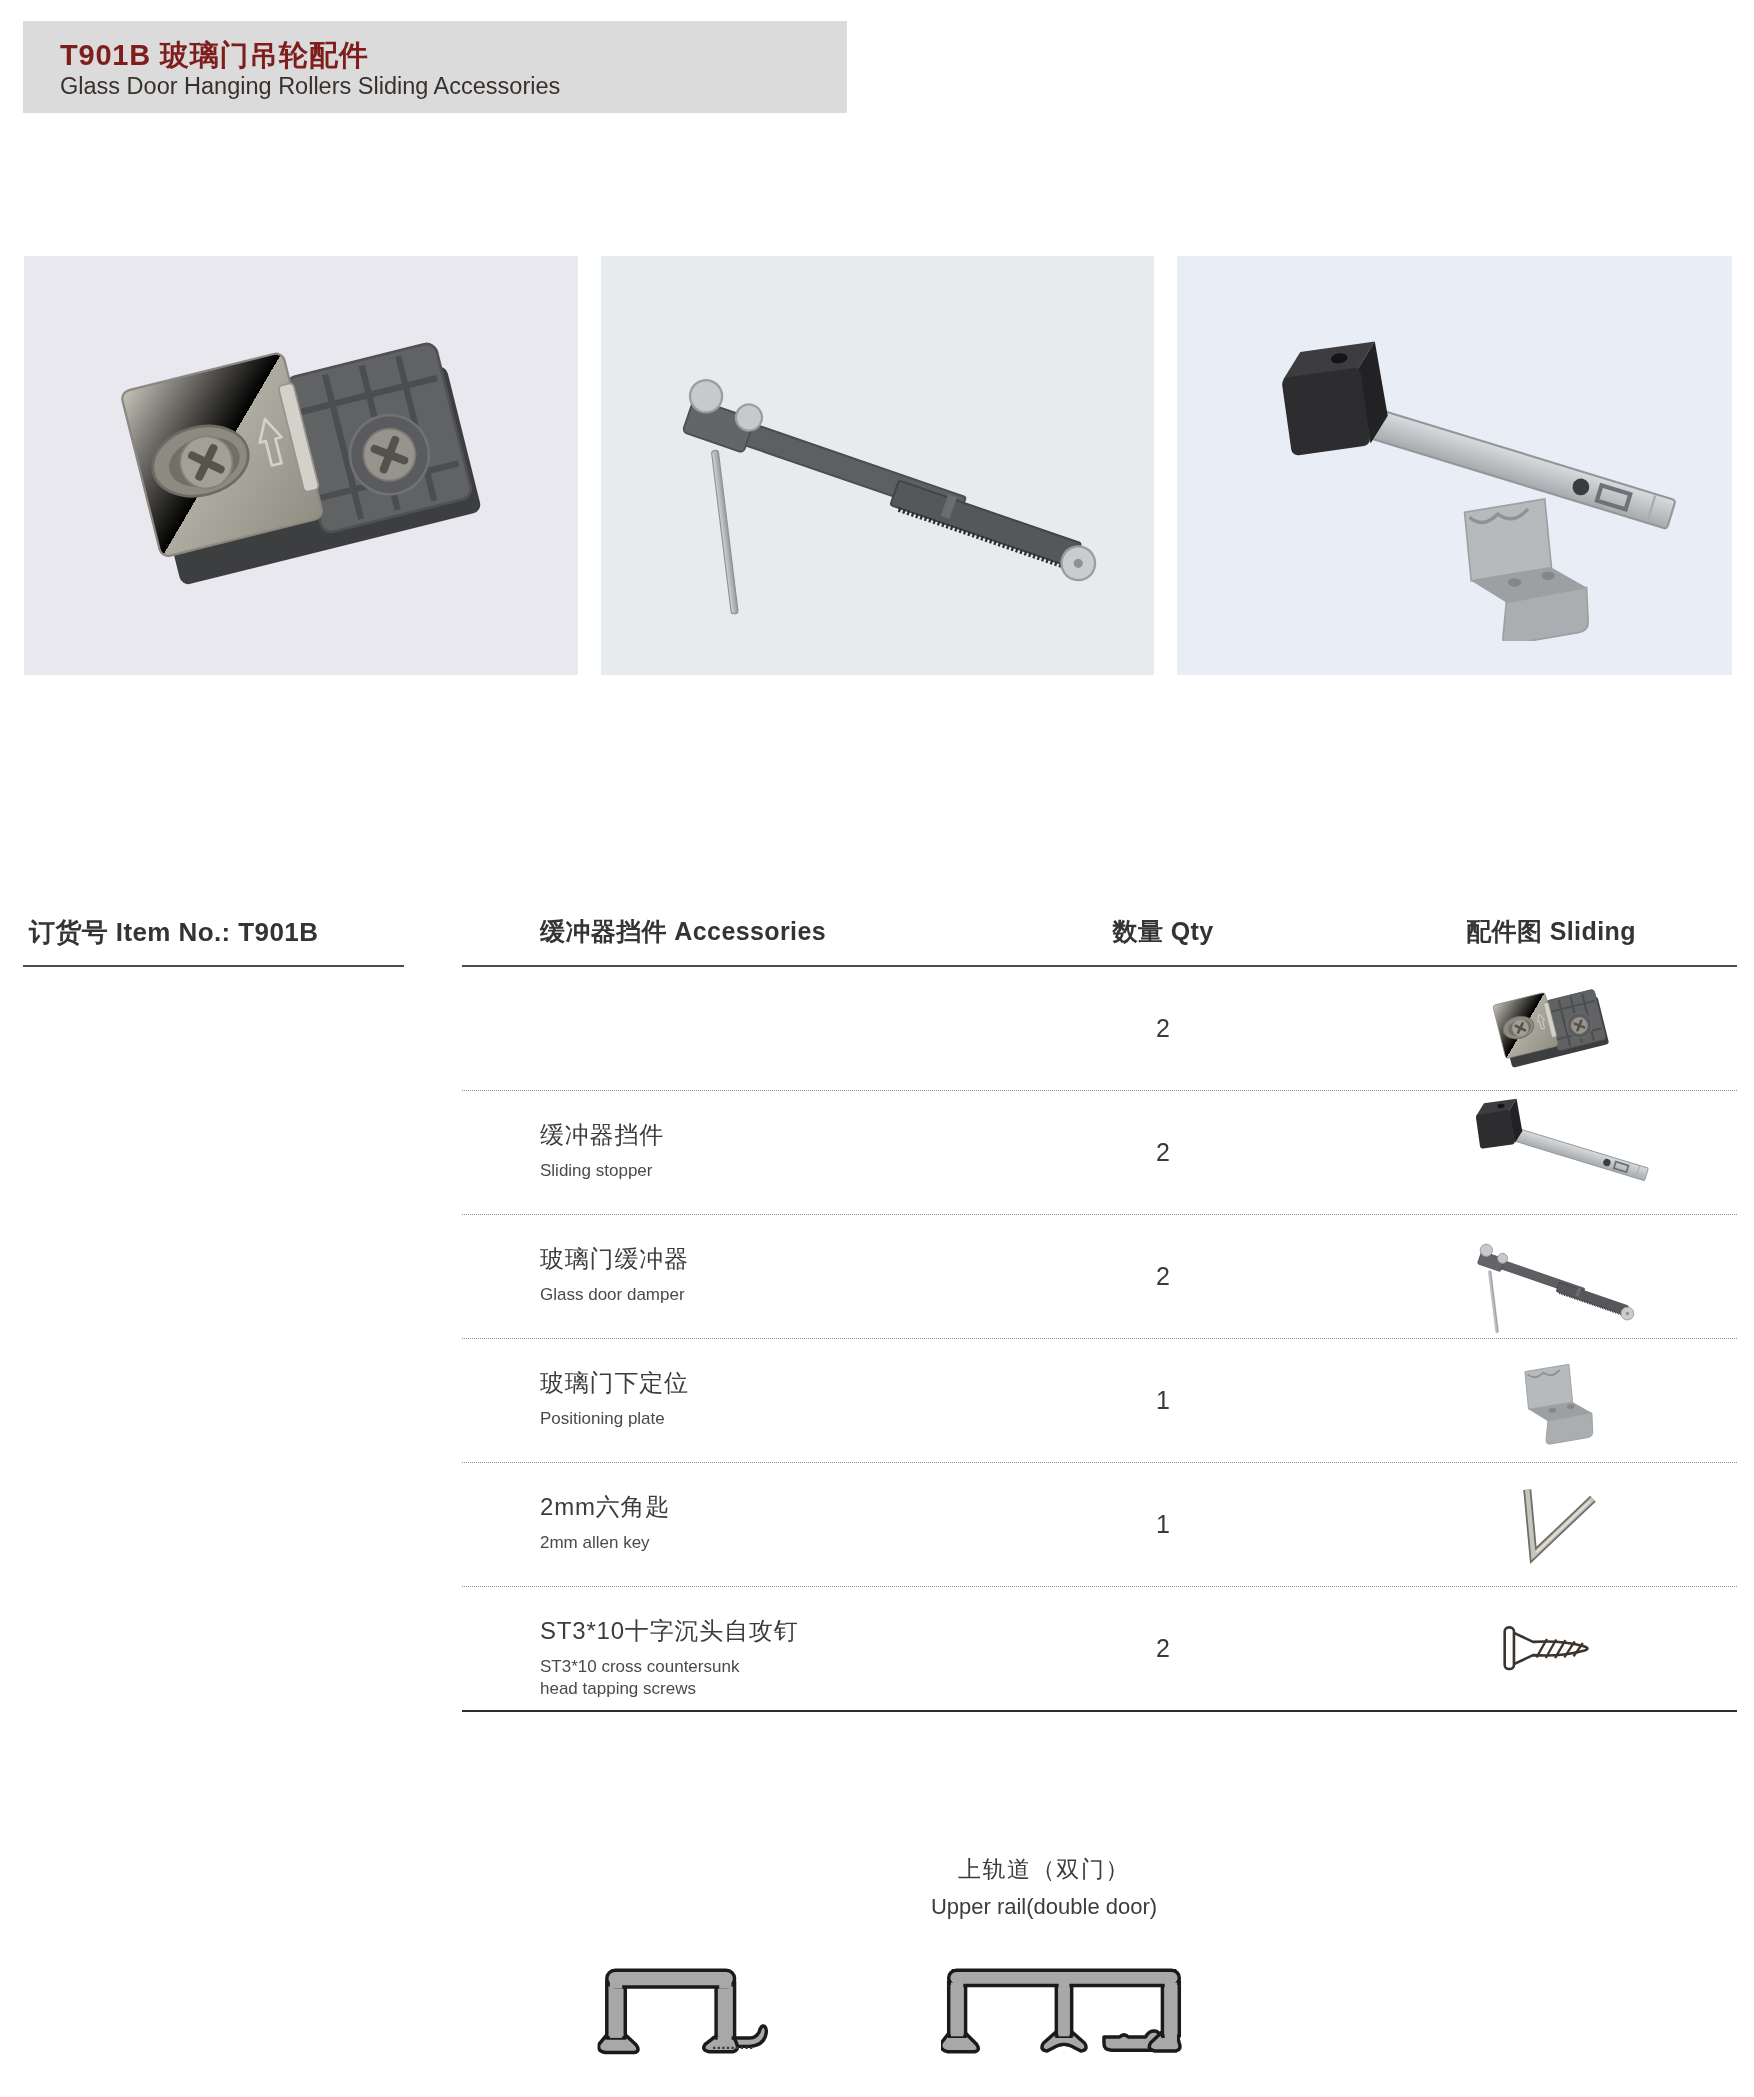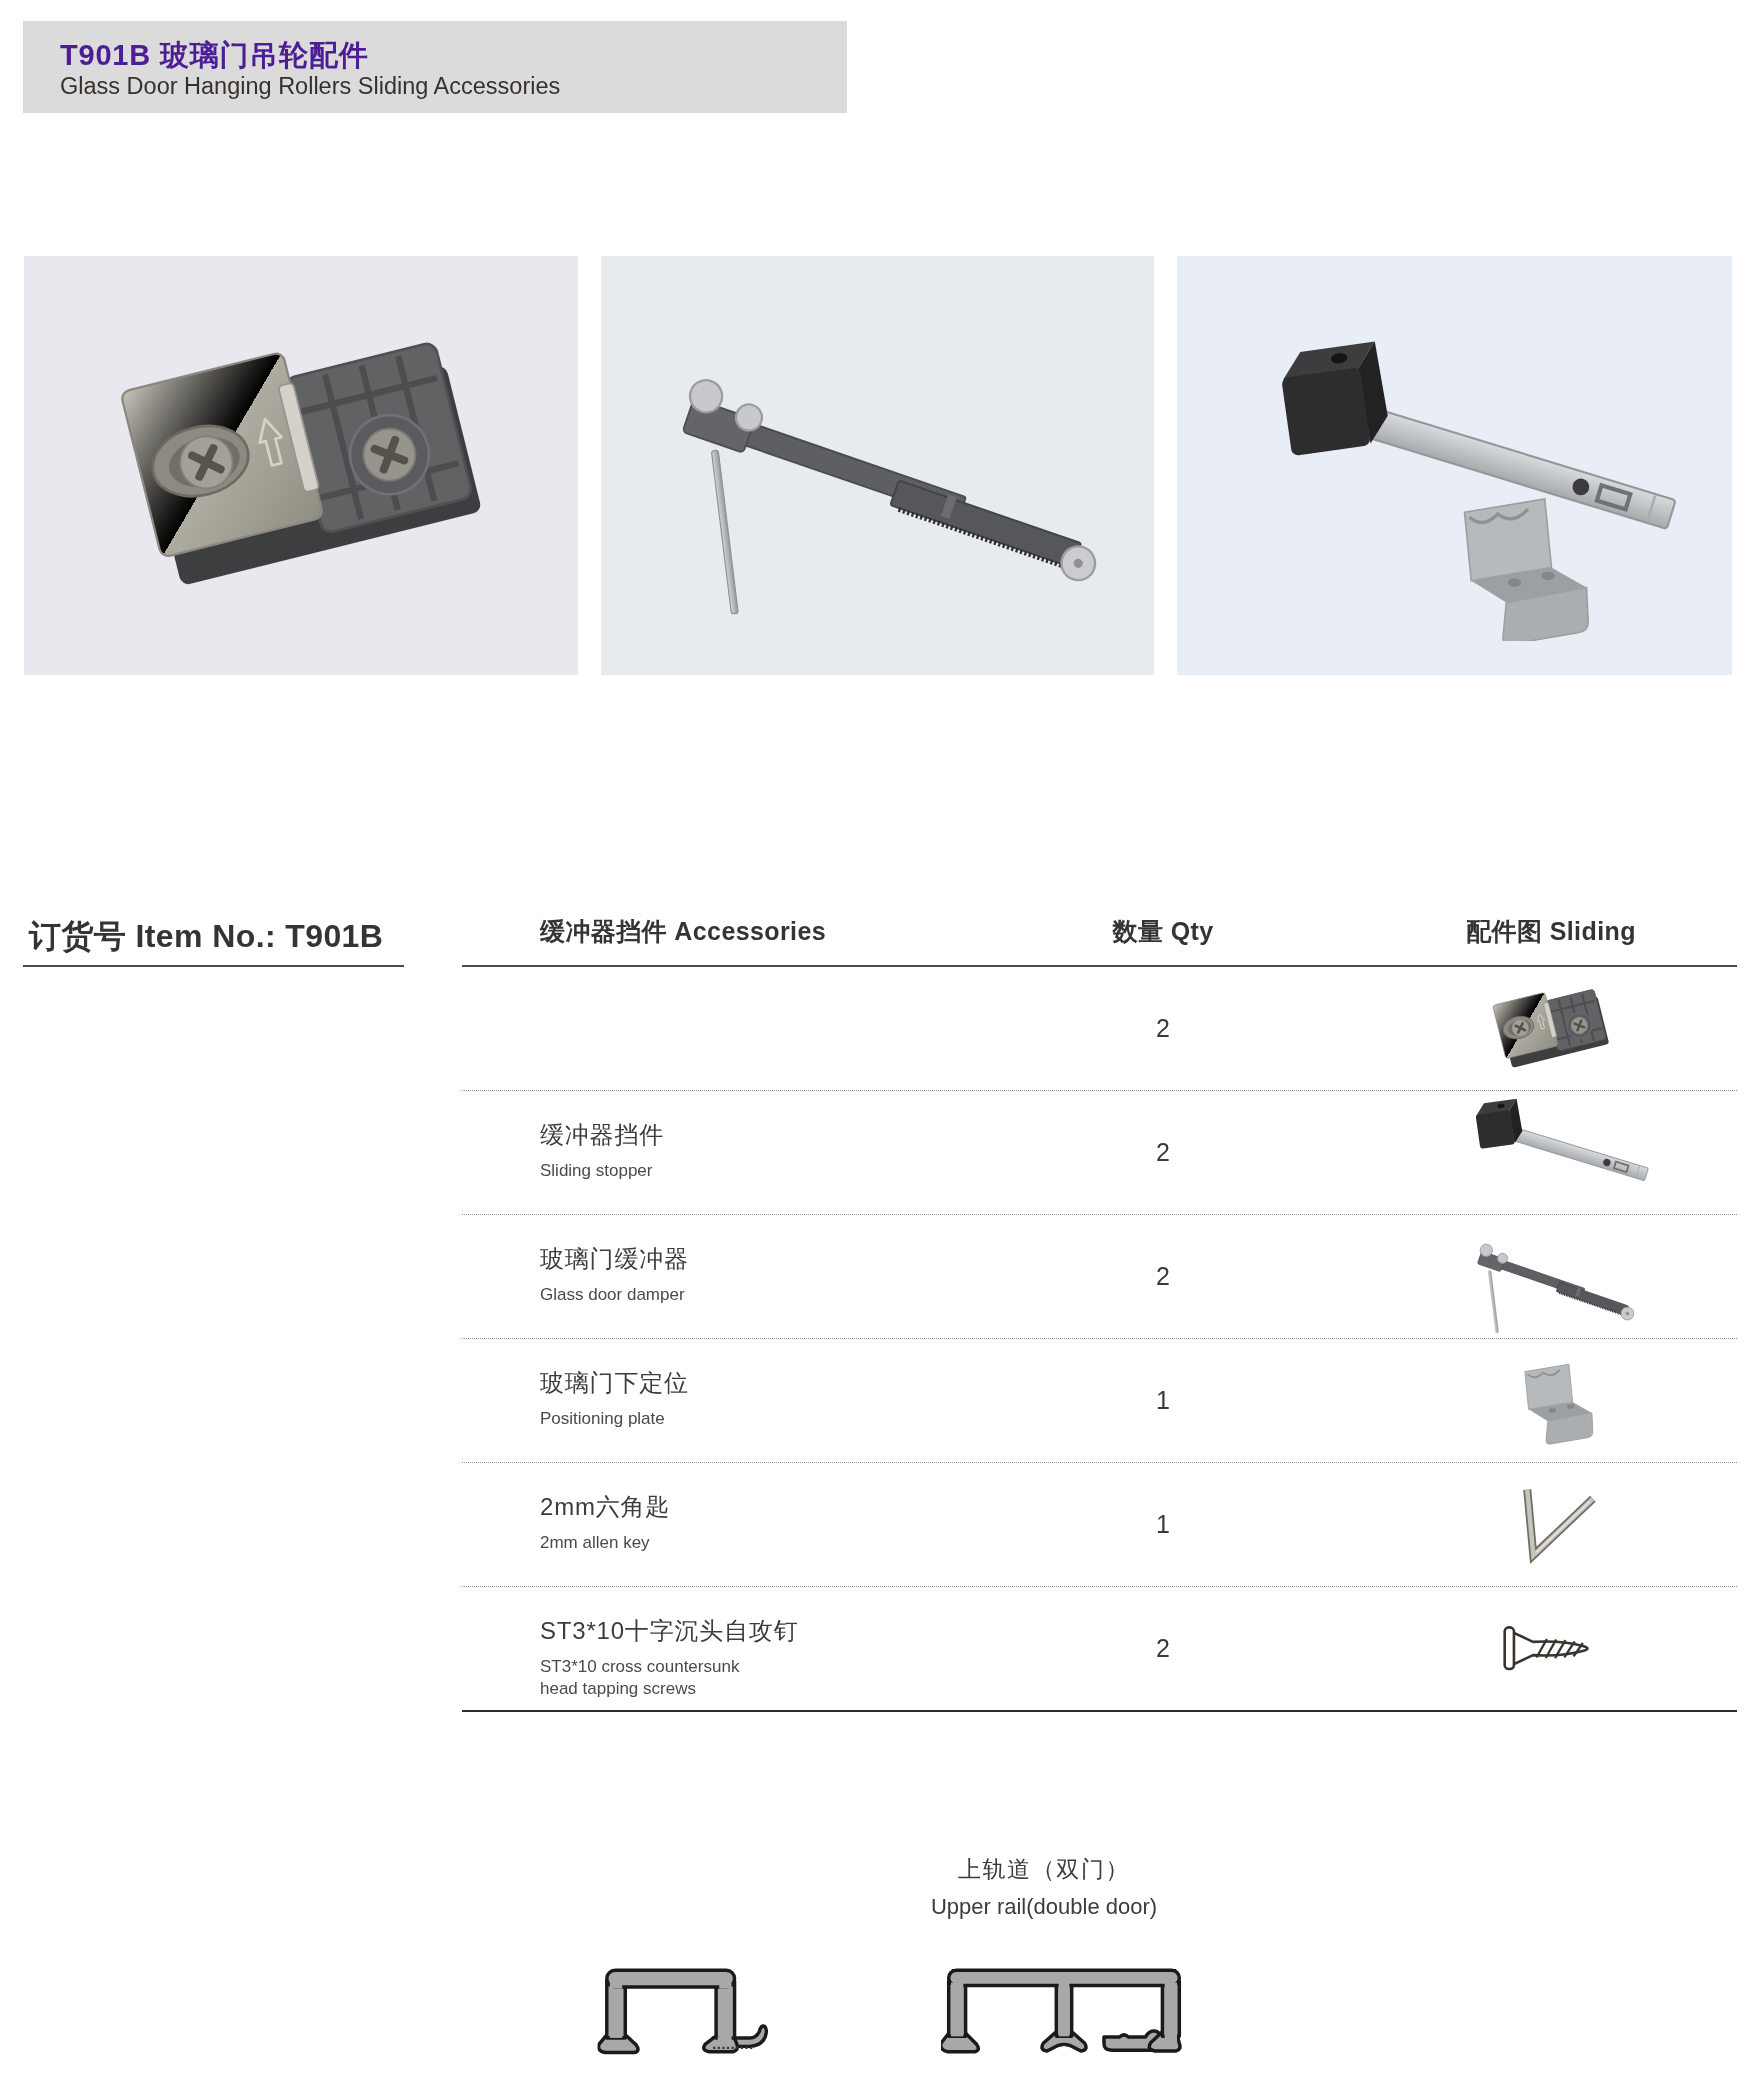--- a/index.html
+++ b/index.html
@@ -11,38 +11,38 @@
     color:#3a3a3a;
     overflow:hidden;
   }
   
   .header-band{
     position:absolute;left:23px;top:21px;width:824px;height:92px;
     background:#dbdbdb;
   }
   .header-title{
     position:absolute;left:37px;top:14.6px;
-    font-size:29px;font-weight:bold;color:#4c1d95;letter-spacing:0.8px;
+    font-size:29px;font-weight:bold;color:#7f1d1d;letter-spacing:0.8px;
   }
   .header-subtitle{
     position:absolute;left:37px;top:52px;
     font-size:23.5px;font-weight:400;color:#37312d;
   }
   
   .photo{
     position:absolute;top:256px;height:419px;
     display:flex;align-items:center;justify-content:center;
   }
   .photo-1{left:24px;width:554px;background:#e9e8ef;}
   .photo-2{left:601px;width:553px;background:#e7ebee;}
   .photo-3{left:1177px;width:555px;background:#e9eef6;}
   
   .item-no{
     position:absolute;left:29px;top:915px;
-    font-size:32px;font-weight:600;color:#343434;letter-spacing:0.4px;
+    font-size:26px;font-weight:600;color:#343434;letter-spacing:0.4px;
   }
   .rule-left{
     position:absolute;left:23px;top:965px;width:381px;height:2.4px;background:#4f4b49;
   }
   .rule-table{
     position:absolute;left:462px;top:965px;width:1275px;height:2.4px;background:#4f4b49;
   }
   .th{
     position:absolute;top:915px;font-size:25px;font-weight:600;color:#343434;letter-spacing:0.4px;
   }

